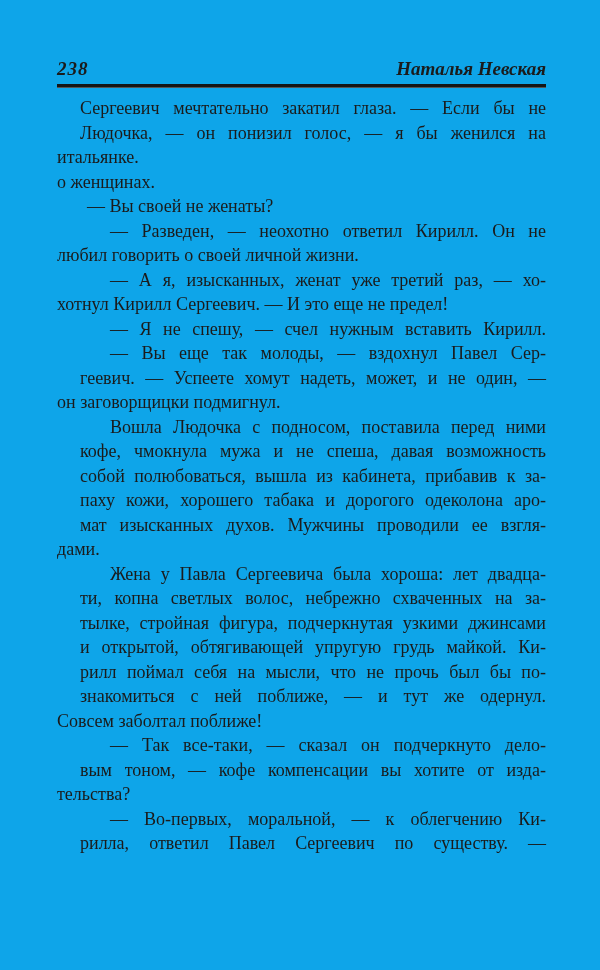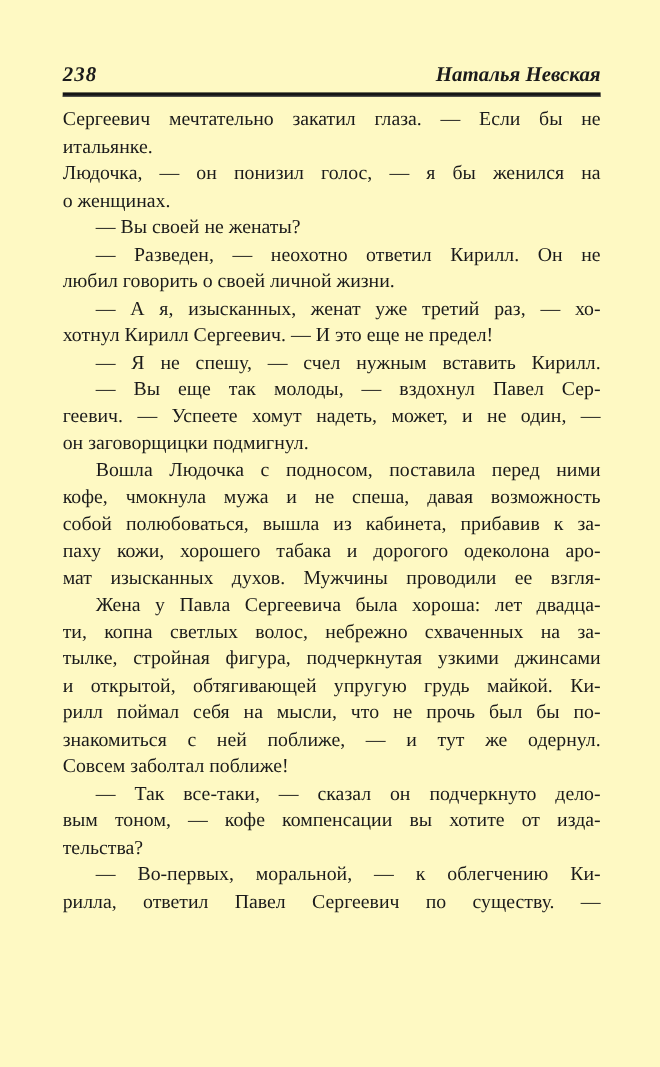--- a/index.html
+++ b/index.html
@@ -1,20 +1,20 @@
 <!DOCTYPE html>
 <html><head>
 <meta charset="utf-8">
 <style>
   html, body { margin: 0; padding: 0; }
   .page {
     position: relative;
     width: 600px;
     height: 970px;
-    background: #fef9c3;
+    background: #0ea5e9;
     color: #1b1b1b;
     font-family: "Liberation Serif", "DejaVu Serif", serif;
     overflow: hidden;
   }
   .header {
     position: absolute;
     left: 57px;
     right: 54px;
     top: 58px;
     display: flex;
@@ -39,51 +39,53 @@
     left: 57px;
     right: 54px;
     top: 96px;
     font-size: 18px;
     line-height: 24.5px;
   }
   .line { text-align: left; }
   .line.j {
     text-align: justify;
     text-align-last: justify;
+    margin-left: 23px;
   }
   .line.ind { text-indent: 30px; }
 </style>
 </head>
 <body>
 
 <div class="page">
   <div class="header">
     <span class="pagenum">238</span>
     <span class="author">Наталья Невская</span>
   </div>
   <div class="rule"></div>
   <div class="body">
       <div class="line j">Сергеевич мечтательно закатил глаза. — Если бы не</div>
+      <div class="line j">Людочка, — он понизил голос, — я бы женился на</div>
       <div class="line">итальянке.</div>
-      <div class="line j">Людочка, — он понизил голос, — я бы женился на</div>
       <div class="line">о женщинах.</div>
       <div class="line ind">— Вы своей не женаты?</div>
       <div class="line j ind">— Разведен, — неохотно ответил Кирилл. Он не</div>
       <div class="line">любил говорить о своей личной жизни.</div>
       <div class="line j ind">— А я, изысканных, женат уже третий раз, — хо-</div>
       <div class="line">хотнул Кирилл Сергеевич. — И это еще не предел!</div>
       <div class="line j ind">— Я не спешу, — счел нужным вставить Кирилл.</div>
       <div class="line j ind">— Вы еще так молоды, — вздохнул Павел Сер-</div>
       <div class="line j">геевич. — Успеете хомут надеть, может, и не один, —</div>
       <div class="line">он заговорщицки подмигнул.</div>
       <div class="line j ind">Вошла Людочка с подносом, поставила перед ними</div>
       <div class="line j">кофе, чмокнула мужа и не спеша, давая возможность</div>
       <div class="line j">собой полюбоваться, вышла из кабинета, прибавив к за-</div>
       <div class="line j">паху кожи, хорошего табака и дорогого одеколона аро-</div>
       <div class="line j">мат изысканных духов. Мужчины проводили ее взгля-</div>
+      <div class="line">дами.</div>
       <div class="line j ind">Жена у Павла Сергеевича была хороша: лет двадца-</div>
       <div class="line j">ти, копна светлых волос, небрежно схваченных на за-</div>
       <div class="line j">тылке, стройная фигура, подчеркнутая узкими джинсами</div>
       <div class="line j">и открытой, обтягивающей упругую грудь майкой. Ки-</div>
       <div class="line j">рилл поймал себя на мысли, что не прочь был бы по-</div>
       <div class="line j">знакомиться с ней поближе, — и тут же одернул.</div>
       <div class="line">Совсем заболтал поближе!</div>
       <div class="line j ind">— Так все-таки, — сказал он подчеркнуто дело-</div>
       <div class="line j">вым тоном, — кофе компенсации вы хотите от изда-</div>
       <div class="line">тельства?</div>

